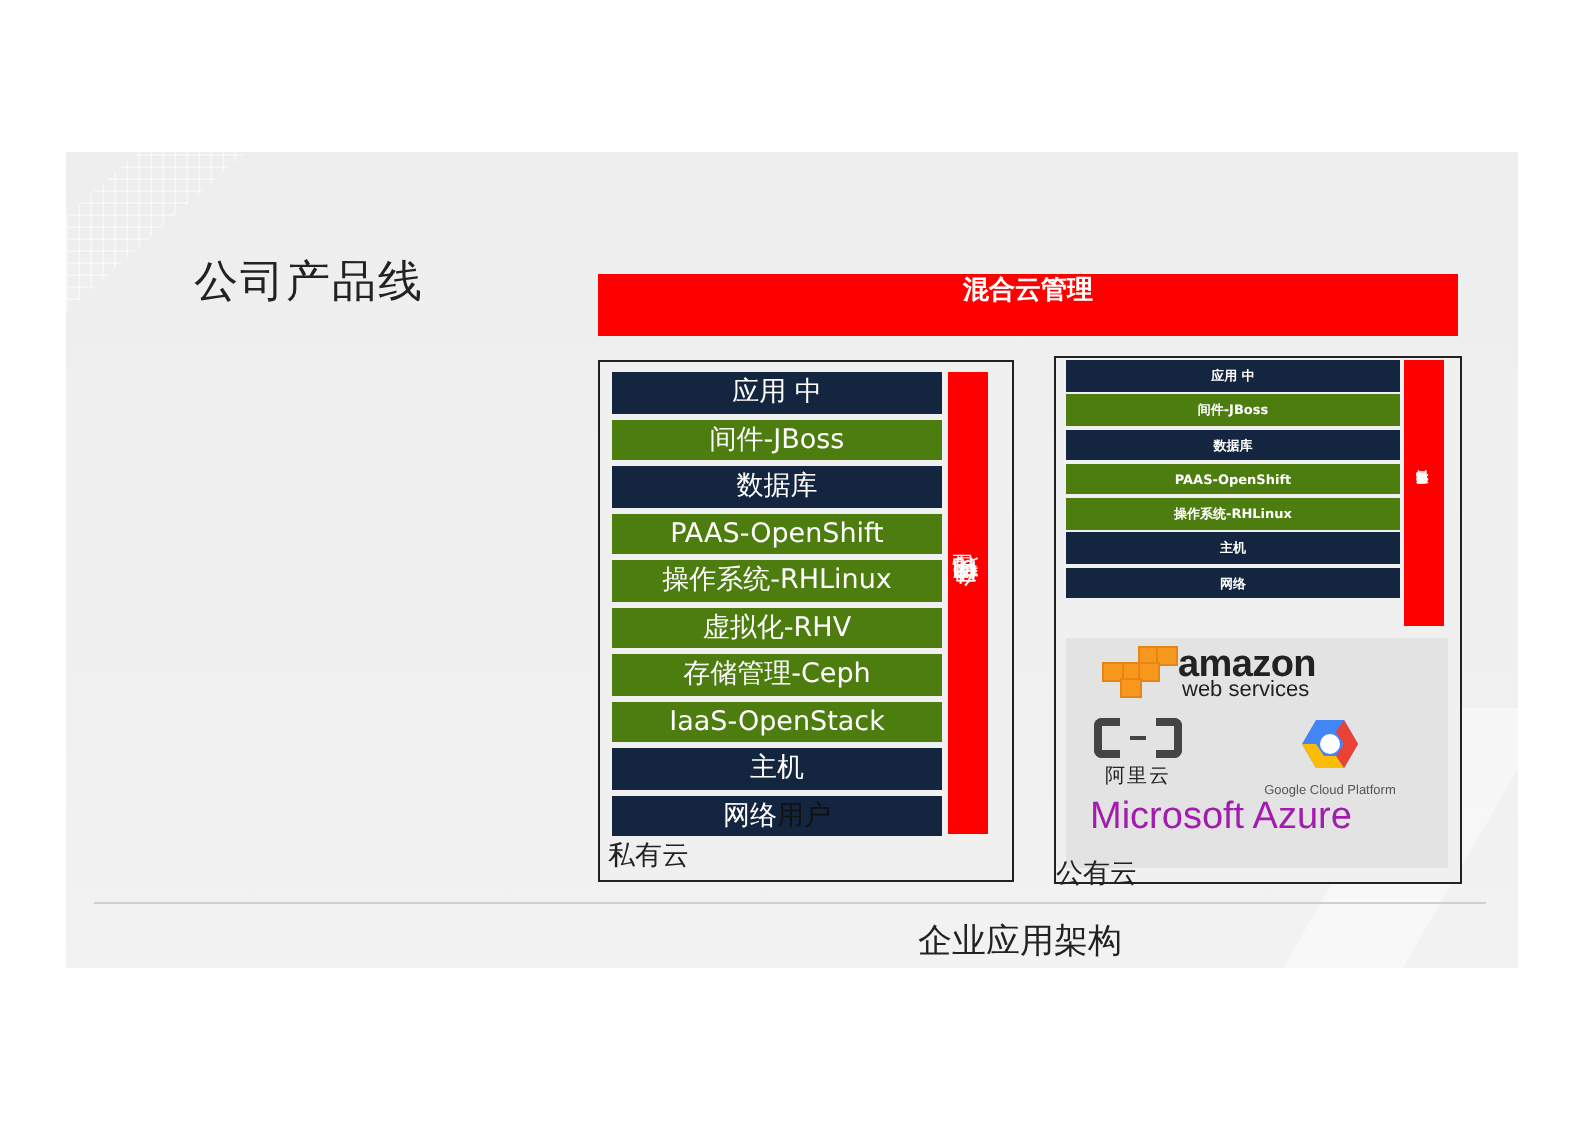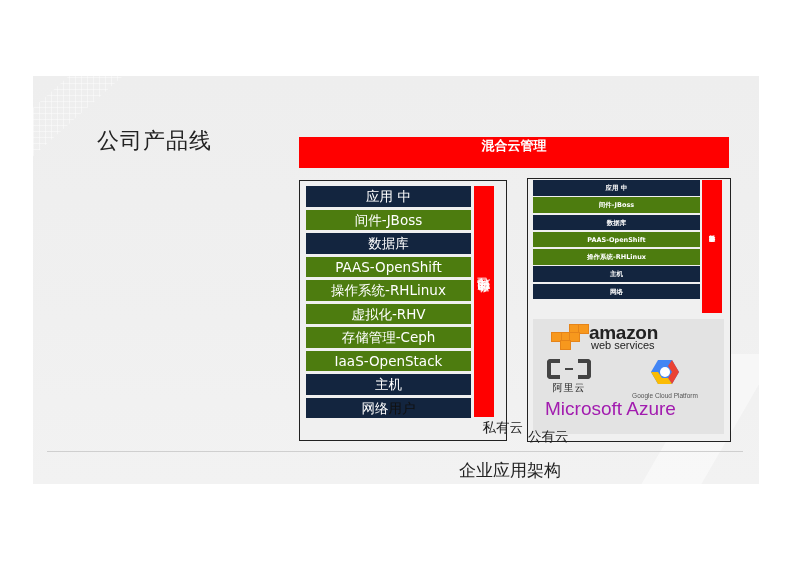--- a/index.html
+++ b/index.html
@@ -56,28 +56,28 @@
     position: absolute; background: #ff0000; color: #fff;
     display: flex; align-items: center; justify-content: center;
   }
   .private .vbar { left: 174px; top: 5px; width: 20px; height: 231px; }
   .public .vbar  { left: 174px; top: 1px; width: 20px; height: 133px; }
   .vbar span { writing-mode: vertical-rl; transform: rotate(180deg); white-space: nowrap; }
   .private .vbar span { font-size: 13px; letter-spacing: 1px; }
   .public .vbar span { font-size: 6px; font-weight: bold; }
 
   .box-label { position: absolute; font-size: 13.5px; color: #222; }
-  .private .box-label { left: 17px; width: 100%; text-align: right; top: 238px; }
+  .private .box-label { left: 4px; width: 100%; text-align: left; top: 238px; }
 
   .logos {
     position: absolute; left: 5px; top: 140px; width: 191px; height: 115px; background: #e3e3e3;
   }
   .public .box-label { left: 0; width: 100%; text-align: left; top: 249px; }
 
-  .aws { position: absolute; left: 18px; top: 4px; display: flex; align-items: center; }
+  .aws { position: absolute; left: 18px; top: 4px; display: flex; }
   .aws-cubes { position: relative; width: 36px; height: 26px; }
   .cube { position: absolute; width: 9px; height: 8px; background: #f7981d; border: 1px solid #e68418; }
   .aws-text { margin-left: 2px; line-height: 1; }
   .aws-amazon { font-family: "Liberation Sans", sans-serif; font-weight: bold; font-size: 19px; color: #222; letter-spacing: -0.3px; }
   .aws-ws { font-family: "Liberation Sans", sans-serif; font-size: 11px; color: #222; margin-left: 2px; margin-top: -2px; }
 
   .aliyun { position: absolute; left: 14px; top: 40px; text-align: center; }
   .aliyun-mark { width: 44px; height: 20px; position: relative; margin: 0 auto; }
   .aliyun-mark .bl { position: absolute; top: 0; width: 13px; height: 20px; border: 4px solid #444; box-sizing: border-box; }
   .aliyun-mark .bl.l { left: 0; border-right: none; border-radius: 4px 0 0 4px; }

